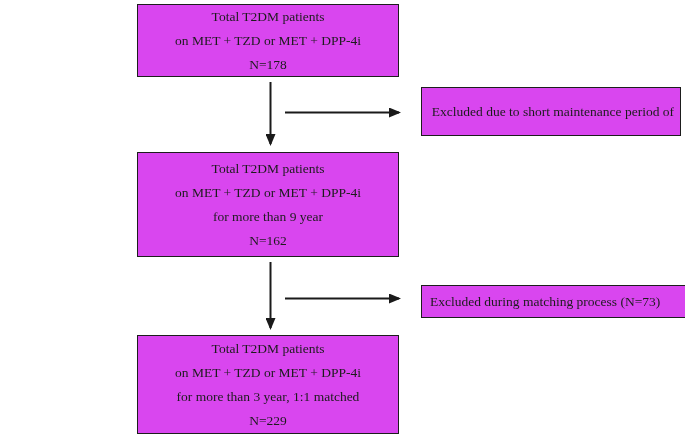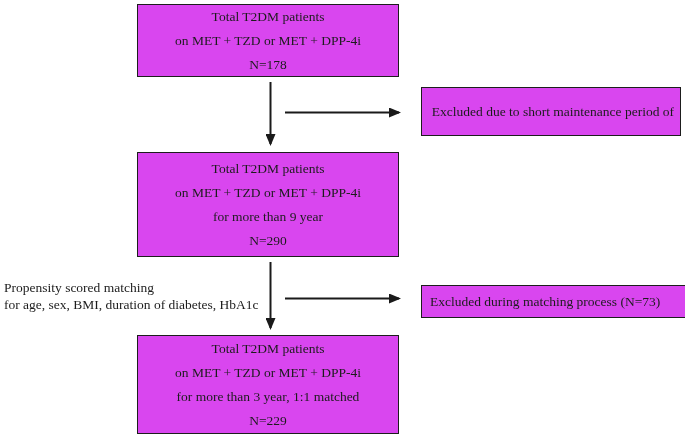--- a/index.html
+++ b/index.html
@@ -64,27 +64,23 @@
   </div>
 
   <div class="box lefted" id="box-excl1">
     <div class="line">Excluded due to short maintenance period of</div>
   </div>
 
   <div class="box centered" id="box-mid">
     <div class="line">Total T2DM patients</div>
     <div class="line">on MET + TZD or MET + DPP-4i</div>
     <div class="line">for more than 9 year</div>
-    <div class="line">N=290</div>
+    <div class="line">N=162</div>
   </div>
 
-  <div id="note">
-    <div class="line">Propensity scored matching</div>
-    <div class="line">for age, sex, BMI, duration of diabetes, HbA1c</div>
-  </div>
 
   <div class="box lefted" id="box-excl2">
     <div class="line">Excluded during matching process (N=73)</div>
   </div>
 
   <div class="box centered" id="box-bottom">
     <div class="line">Total T2DM patients</div>
     <div class="line">on MET + TZD or MET + DPP-4i</div>
     <div class="line">for more than 3 year, 1:1 matched</div>
     <div class="line">N=229</div>

